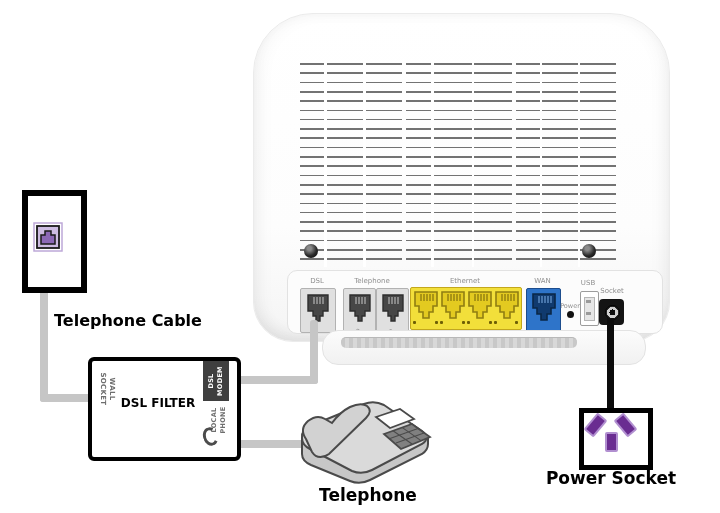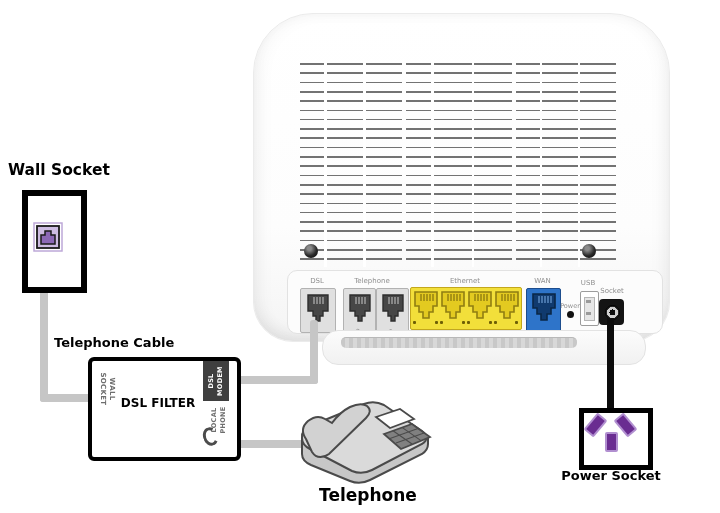--- a/index.html
+++ b/index.html
@@ -180,30 +180,29 @@
   <div class="abs" style="left:341px;top:337px;width:236px;height:10px;border-radius:5px;border-top:1px solid #b8b8b8;
               background:repeating-linear-gradient(to right,#c8c8c8 0 4px,#d8d8d8 4px 8px);"></div>
 
   <div class="cable" style="left:40px;top:281px;width:8px;height:121px;"></div>
   <div class="cable" style="left:40px;top:394px;width:52px;height:8px;"></div>
   <div class="cable" style="left:225px;top:376px;width:93px;height:8px;"></div>
   <div class="cable" style="left:310px;top:320px;width:8px;height:64px;"></div>
   <div class="cable" style="left:225px;top:440px;width:80px;height:8px;"></div>
   <div class="cable-black" style="left:607px;top:318px;width:7px;height:94px;"></div>
 
-  <div class="lbl" style="left:8px;top:161px;font-size:15.5px;">Wall Socket</div>
   <div class="abs" style="left:22px;top:190px;width:53px;height:91px;background:#fff;border:6px solid #000;">
     <svg width="30" height="30" viewBox="0 0 30 30" style="position:absolute;left:5px;top:26px;">
       <rect x="1" y="1" width="28" height="28" fill="#ffffff" stroke="#bda8d8" stroke-width="1.5"></rect>
       <rect x="4" y="4" width="22" height="22" fill="#cdbce2" stroke="#1a1a1a" stroke-width="1.8"></rect>
       <path d="M8 13 h4 v-4 h6 v4 h4 v9 h-14 z" fill="#8b68b5" stroke="#1a1a1a" stroke-width="1.5"></path>
     </svg>
   </div>
 
-  <div class="lbl" style="left:54px;top:335px;font-size:13px;">Telephone Cable</div>
+  <div class="lbl" style="left:54px;top:311px;font-size:16px;">Telephone Cable</div>
 
   <div class="abs" style="left:88px;top:357px;width:145px;height:96px;background:#fff;border:4px solid #000;border-radius:6px;"></div>
   <div class="vtext" style="left:77px;top:380px;width:60px;height:18px;color:#6e6e6e;transform:rotate(90deg);">
     <span>WALL</span>
     <span>SOCKET</span>
   </div>
   <div class="lbl" style="left:98px;top:396px;width:120px;font-size:12px;text-align:center;">DSL FILTER</div>
   <div class="abs" style="left:203px;top:361px;width:26px;height:40px;background:#3f3f3f;"></div>
   <div class="vtext" style="left:196px;top:372px;width:40px;height:18px;color:#ffffff;font-size:6.5px;transform:rotate(-90deg);">
     <span>DSL</span>
@@ -225,15 +224,15 @@
     <path d="M102 46.5 L130 36.5 M108 51 L136 41" stroke="#4a4a4a" stroke-width="1.1" fill="none"></path>
   </svg>
   <div class="lbl" style="left:288px;top:485px;width:160px;font-size:17px;text-align:center;">Telephone</div>
 
   <div class="abs" style="left:579px;top:408px;width:64px;height:52px;background:#fff;border:5px solid #000;"></div>
   <div>
     <div class="slot" style="left:589px;top:414px;transform:rotate(40deg);"></div>
     <div class="slot" style="left:619px;top:414px;transform:rotate(-40deg);"></div>
     <div class="slot" style="left:605px;top:432px;height:16px;"></div>
   </div>
-  <div class="lbl" style="left:536px;top:468px;width:150px;font-size:13px;text-align:center;">Power Socket</div>
+  <div class="lbl" style="left:536px;top:468px;width:150px;font-size:17px;text-align:center;">Power Socket</div>
 
 </div>
 
 </body></html>

